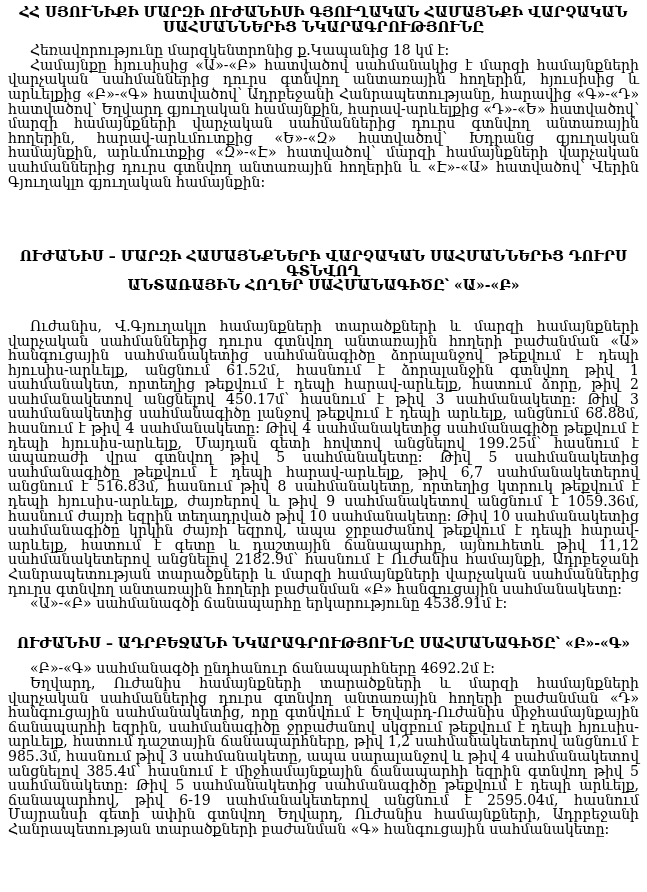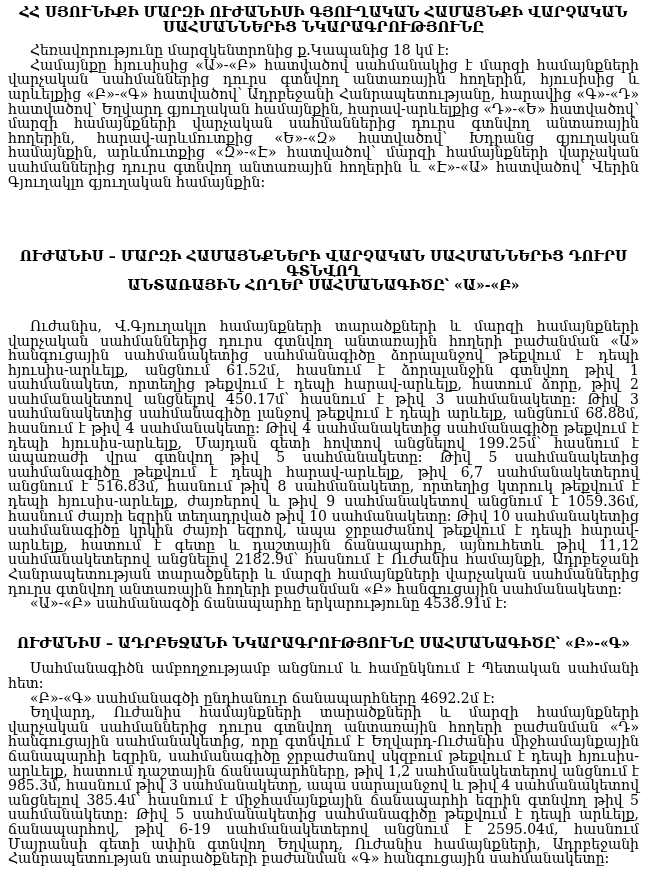--- a/index.html
+++ b/index.html
@@ -54,21 +54,20 @@
     <div>ՈՒԺԱՆԻՍ – ՄԱՐԶԻ ՀԱՄԱՅՆՔՆԵՐԻ ՎԱՐՉԱԿԱՆ ՍԱՀՄԱՆՆԵՐԻՑ ԴՈՒՐՍ ԳՏՆՎՈՂ</div>
     <div>ԱՆՏԱՌԱՅԻՆ ՀՈՂԵՐ ՍԱՀՄԱՆԱԳԻԾԸ՝  «Ա»-«Բ»</div>
   </div>
   <div>
     <p>Ուժանիս, Վ.Գյուղակլո համայնքների տարածքների և մարզի համայնքների վարչական սահմաններից դուրս գտնվող անտառային հողերի բաժանման «Ա» հանգուցային սահմանակետից սահմանագիծը ձորալանջով թեքվում է դեպի հյուսիս-արևելք, անցնում 61.52մ, հասնում է ձորալանջին գտնվող թիվ 1 սահմանակետ, որտեղից թեքվում է դեպի հարավ-արևելք, հատում ձորը, թիվ 2 սահմանակետով անցնելով 450.17մ՝ հասնում է թիվ 3 սահմանակետը: Թիվ 3 սահմանակետից սահմանագիծը լանջով թեքվում է դեպի արևելք, անցնում 68.88մ, հասնում է թիվ 4 սահմանակետը: Թիվ 4 սահմանակետից սահմանագիծը թեքվում է դեպի հյուսիս-արևելք, Մայդան գետի հովտով անցնելով 199.25մ՝ հասնում է ապառաժի վրա գտնվող թիվ 5 սահմանակետը: Թիվ 5 սահմանակետից սահմանագիծը թեքվում է դեպի հարավ-արևելք, թիվ 6,7 սահմանակետերով անցնում է 516.83մ, հասնում թիվ 8 սահմանակետը, որտեղից կտրուկ թեքվում է դեպի հյուսիս-արևելք, ժայռերով և թիվ 9 սահմանակետով անցնում է 1059.36մ, հասնում ժայռի եզրին տեղադրված թիվ 10 սահմանակետը: Թիվ 10 սահմանակետից սահմանագիծը կրկին ժայռի եզրով, ապա ջրբաժանով թեքվում է դեպի հարավ-արևելք, հատում է գետը և դաշտային ճանապարհը, այնուհետև թիվ 11,12 սահմանակետերով անցնելով 2182.9մ՝ հասնում է Ուժանիս համայնքի, Ադրբեջանի Հանրապետության տարածքների և մարզի համայնքների վարչական սահմաններից դուրս գտնվող անտառային հողերի բաժանման «Բ» հանգուցային սահմանակետը:</p>
     <p>«Ա»-«Բ» սահմանագծի ճանապարհը երկարությունը 4538.91մ է:</p>
   </div>
 
   <div class="heading heading-bg">ՈՒԺԱՆԻՍ – ԱԴՐԲԵՋԱՆԻ ՆԿԱՐԱԳՐՈՒԹՅՈՒՆԸ ՍԱՀՄԱՆԱԳԻԾԸ՝  «Բ»-«Գ»</div>
   <div>
-    <p>Սահմանագիծն ամբողջությամբ անցնում և համընկնում է Պետական սահմանի հետ:</p>
     <p>«Բ»-«Գ» սահմանագծի ընդհանուր ճանապարհները  4692.2մ է:</p>
   </div>
 
   <div>
     <p>Եղվարդ, Ուժանիս համայնքների տարածքների և մարզի համայնքների վարչական սահմաններից դուրս գտնվող անտառային հողերի բաժանման «Դ» հանգուցային սահմանակետից, որը գտնվում է Եղվարդ-Ուժանիս միջհամայնքային ճանապարհի եզրին, սահմանագիծը ջրբաժանով սկզբում թեքվում է դեպի հյուսիս-արևելք, հատում դաշտային ճանապարհները, թիվ 1,2 սահմանակետերով անցնում է 985.3մ, հասնում թիվ 3 սահմանակետը, ապա սարալանջով և թիվ 4 սահմանակետով անցնելով 385.4մ՝ հասնում է միջհամայնքային ճանապարհի եզրին գտնվող թիվ 5 սահմանակետը: Թիվ 5 սահմանակետից սահմանագիծը թեքվում է դեպի արևելք, ճանապարհով, թիվ 6-19 սահմանակետերով անցնում է 2595.04մ, հասնում Մայրանսի գետի ափին գտնվող Եղվարդ, Ուժանիս համայնքների, Ադրբեջանի Հանրապետության տարածքների բաժանման «Գ»  հանգուցային սահմանակետը:</p>
   </div>
 
 </div>
 
 </body></html>

